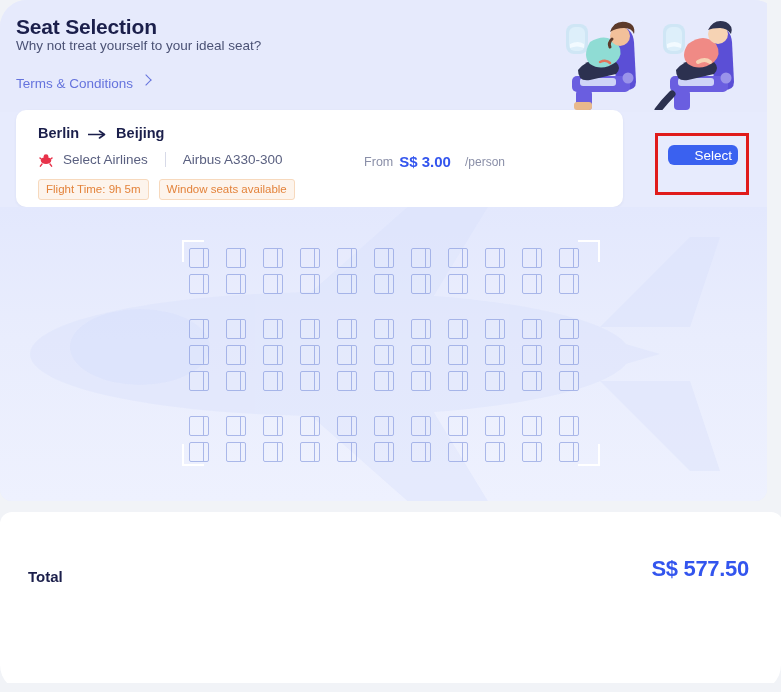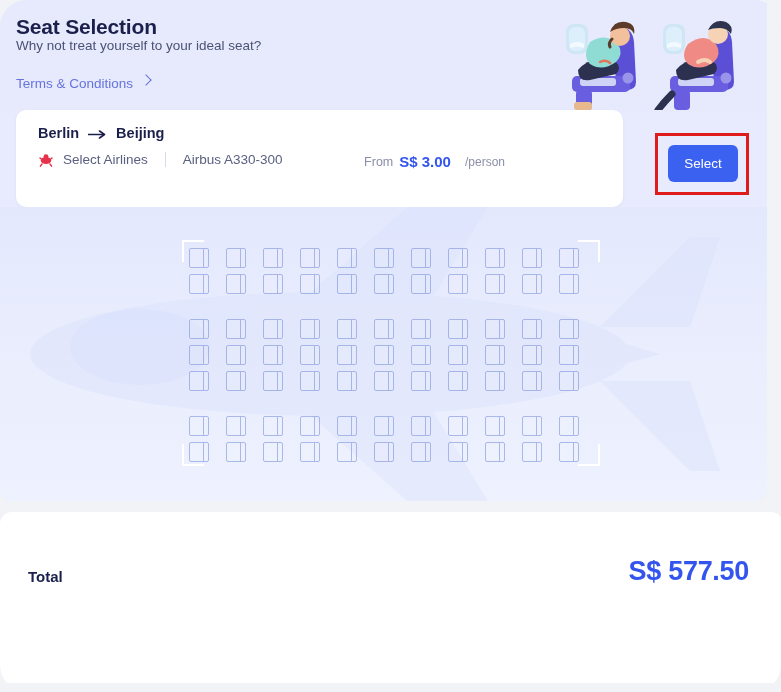--- a/index.html
+++ b/index.html
@@ -141,28 +141,29 @@
     gap: 6px;
     white-space: nowrap;
   }
   .price-from { font-size: 12.5px; color: #8a8fa8; }
   .price-amt  { font-size: 15px; font-weight: bold; color: #3355ee; }
   .price-per  { font-size: 12px; color: #8a8fa8; margin-left: 8px; }
 
   .select-btn {
     position: absolute;
     left: 668px; top: 145px;
-    width: 70px; height: 37px;
+    width: 70px; height: 20px;
     background: #3a61f0;
     color: #fff;
     border: none;
     border-radius: 6px;
     font-size: 13.5px;
     font-family: "Liberation Sans", sans-serif;
     cursor: pointer;
+    text-align: right;
   }
   .hilite-box {
     position: absolute;
     left: 655px; top: 133px;
     width: 94px; height: 62px;
     border: 3px solid #e01b1b;
     box-sizing: border-box;
     pointer-events: none;
   }
 
@@ -232,21 +233,21 @@
   .total-label {
     position: absolute;
     left: 28px; top: 56px;
     font-size: 15px;
     font-weight: bold;
     color: #1b1f4b;
   }
   .total-amt {
     position: absolute;
     right: 34px; top: 44px;
-    font-size: 27px;
+    font-size: 22px;
     font-weight: bold;
     color: #3355ee;
     letter-spacing: -0.3px;
   }
   .next-btn {
     position: absolute;
     left: 30px; top: 82px;
     width: 703px; height: 56px;
     background: #3a61f0;
     color: #fff;
@@ -328,20 +329,24 @@
           <path d="M2 6 q2 2 3.4 1.2" stroke="#e8324a" stroke-width="1.5" fill="none" stroke-linecap="round"></path>
           <path d="M14 6 q-2 2 -3.4 1.2" stroke="#e8324a" stroke-width="1.5" fill="none" stroke-linecap="round"></path>
           <path d="M4 12 l-1.6 2.2" stroke="#e8324a" stroke-width="1.4" stroke-linecap="round"></path>
           <path d="M12 12 l1.6 2.2" stroke="#e8324a" stroke-width="1.4" stroke-linecap="round"></path>
         </svg>
         <span>Select Airlines</span>
         <span class="vbar"></span>
         <span>Airbus A330-300</span>
       </div>
 
+      <div class="badges">
+        <span class="badge">Flight Time: 9h 5m</span>
+        <span class="badge">Window seats available</span>
+      </div>
 
       <div class="price-row">
         <span class="price-from">From</span>
         <span class="price-amt">S$ 3.00</span>
         <span class="price-per">/person</span>
       </div>
     </div>
 
     <button class="select-btn">Select</button>
     <div class="hilite-box"></div>

